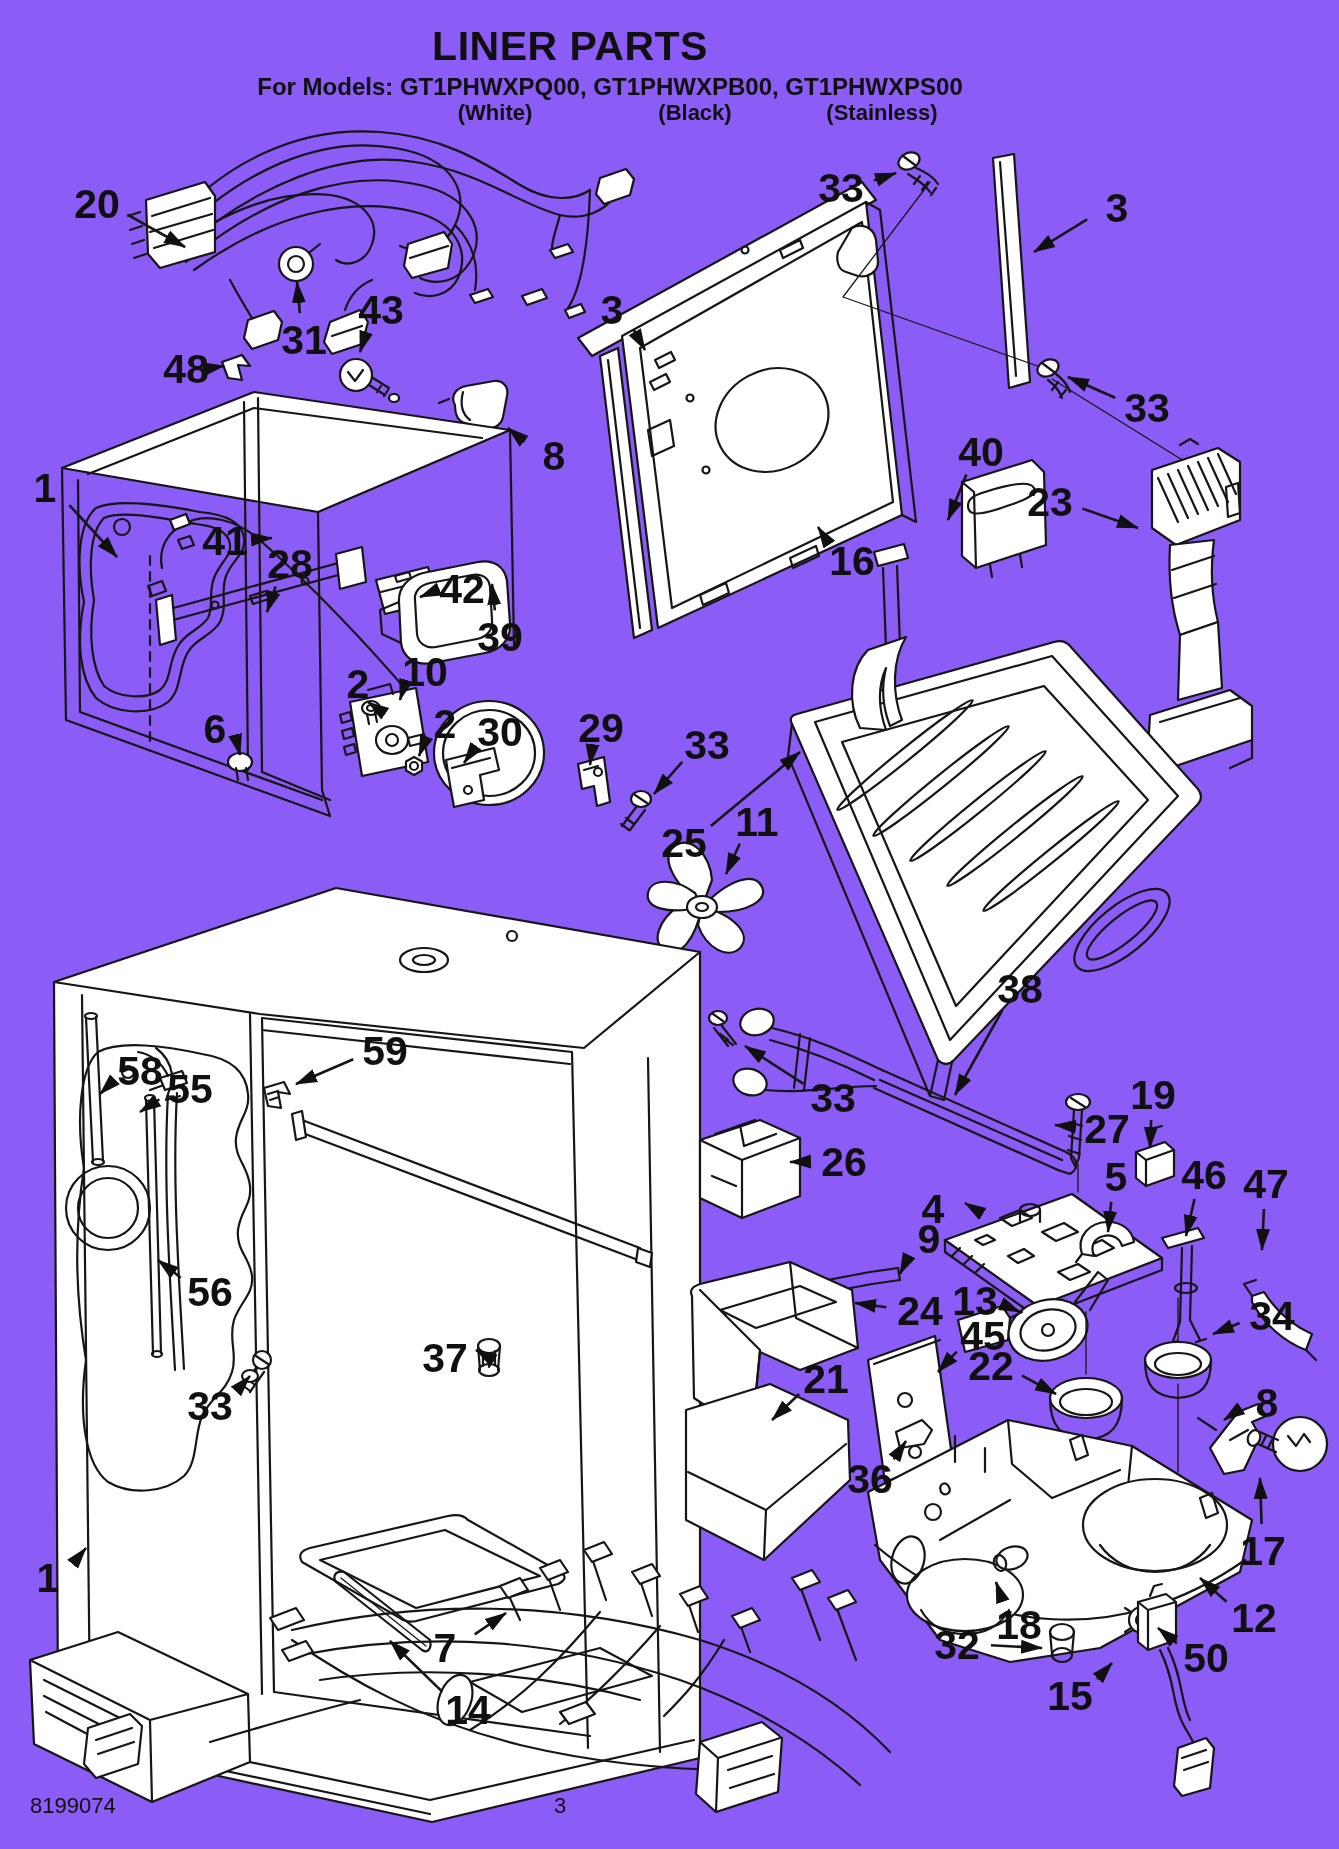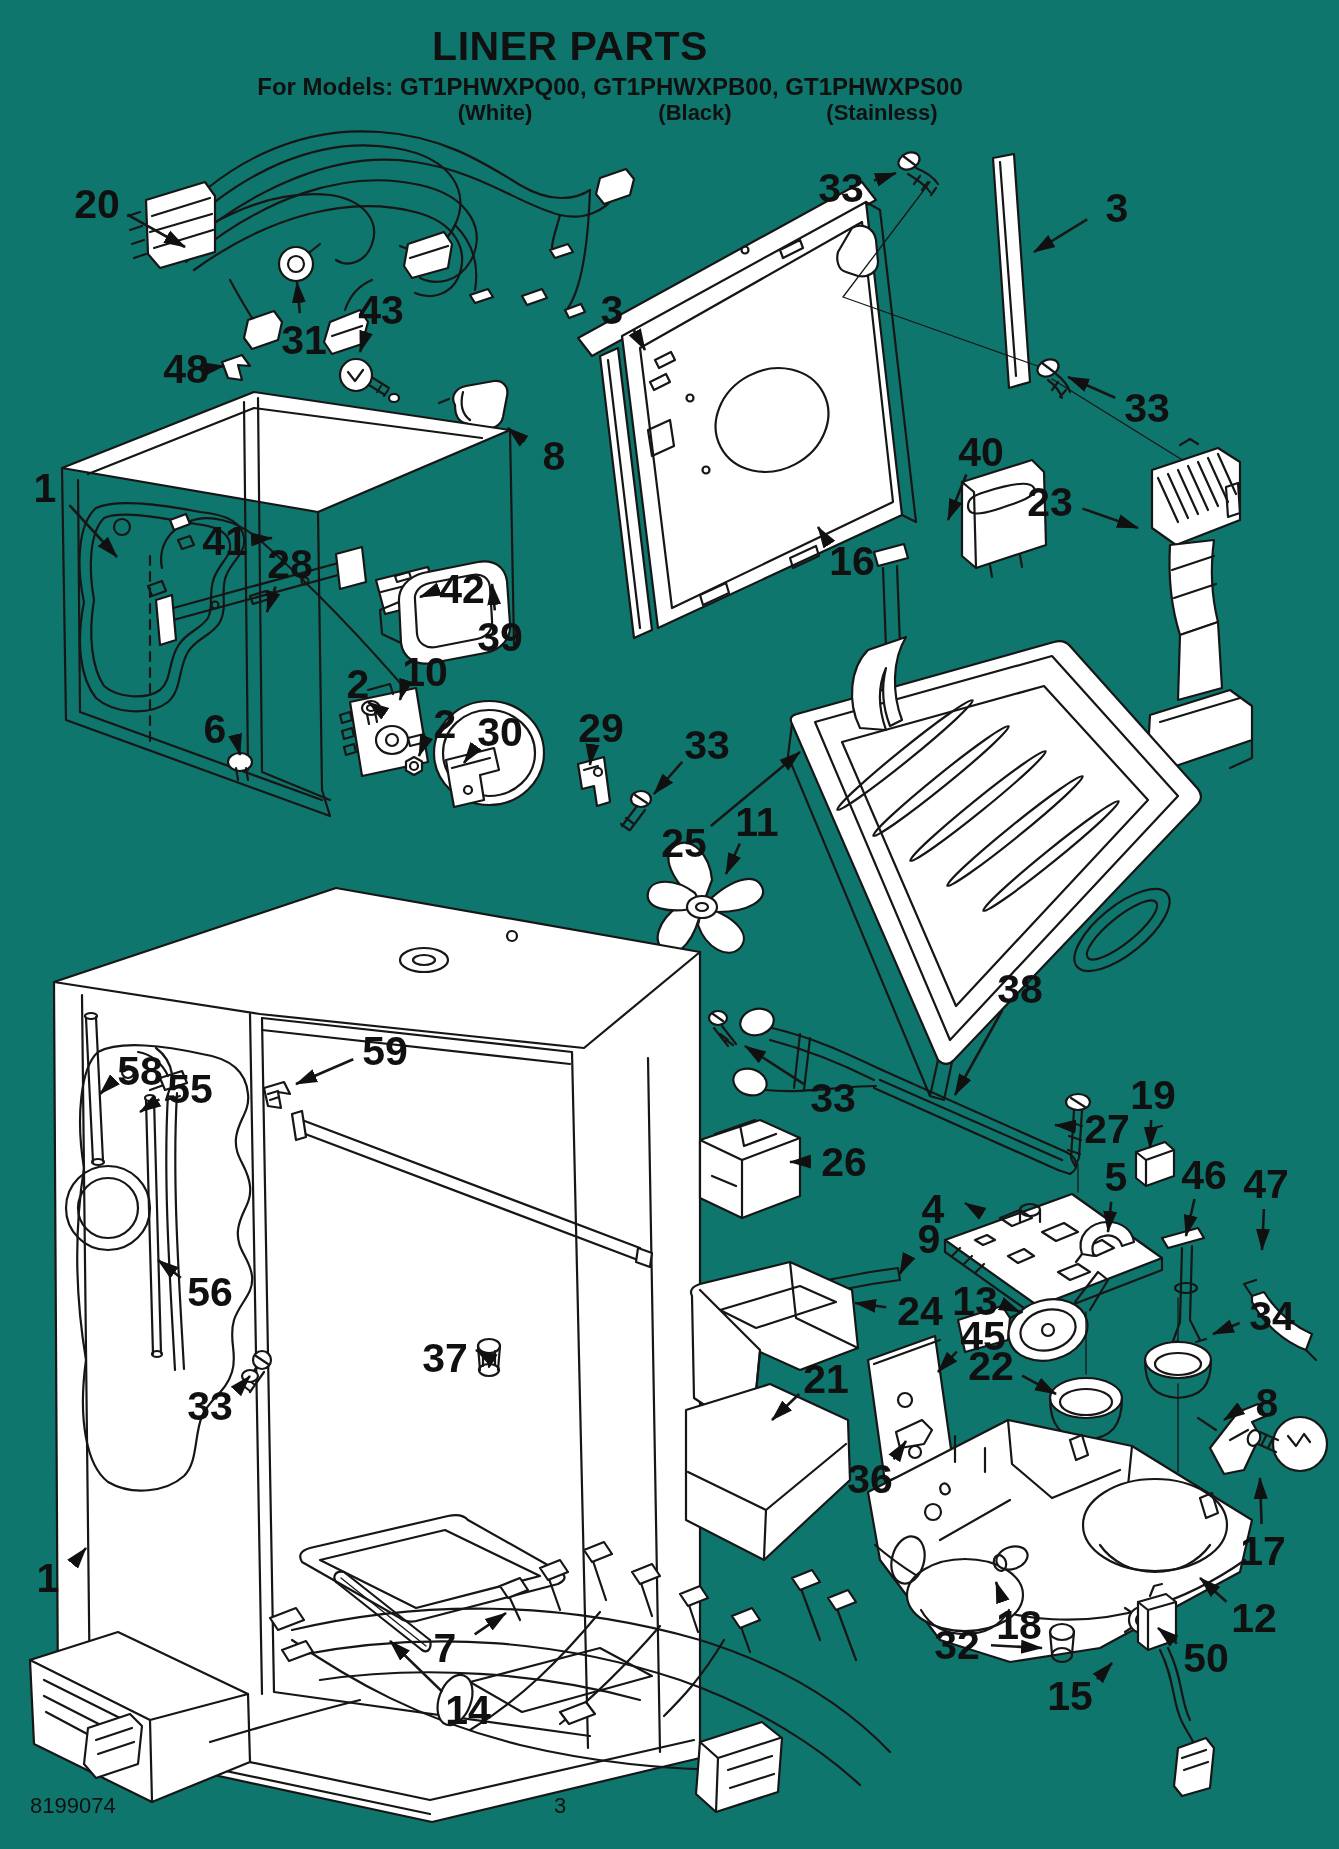--- a/index.html
+++ b/index.html
@@ -1,16 +1,16 @@
 <!DOCTYPE html>
 <html><head>
 <meta charset="utf-8">
 <style>
   html,body{margin:0;padding:0;background:#e8e8e8;}
-  #page{width:1339px;height:1849px;background:#0f766e;position:relative;margin:0 auto;
+  #page{width:1339px;height:1849px;background:#8b5cf6;position:relative;margin:0 auto;
         font-family:"Liberation Sans",sans-serif;}
   svg{display:block}
   text{font-family:"Liberation Sans",sans-serif;fill:#101010;}
   .title{font-size:41px;font-weight:bold;letter-spacing:.5px}
   .subtitle{font-size:24px;font-weight:bold}
   .finish{font-size:22px;font-weight:bold}
   .callout{font-size:41px;font-weight:bold}
   .footer{font-size:22px}
   .art{stroke:#161616;fill:none;stroke-width:2.2;stroke-linecap:round;stroke-linejoin:round}
   .thin{stroke-width:1.3}

